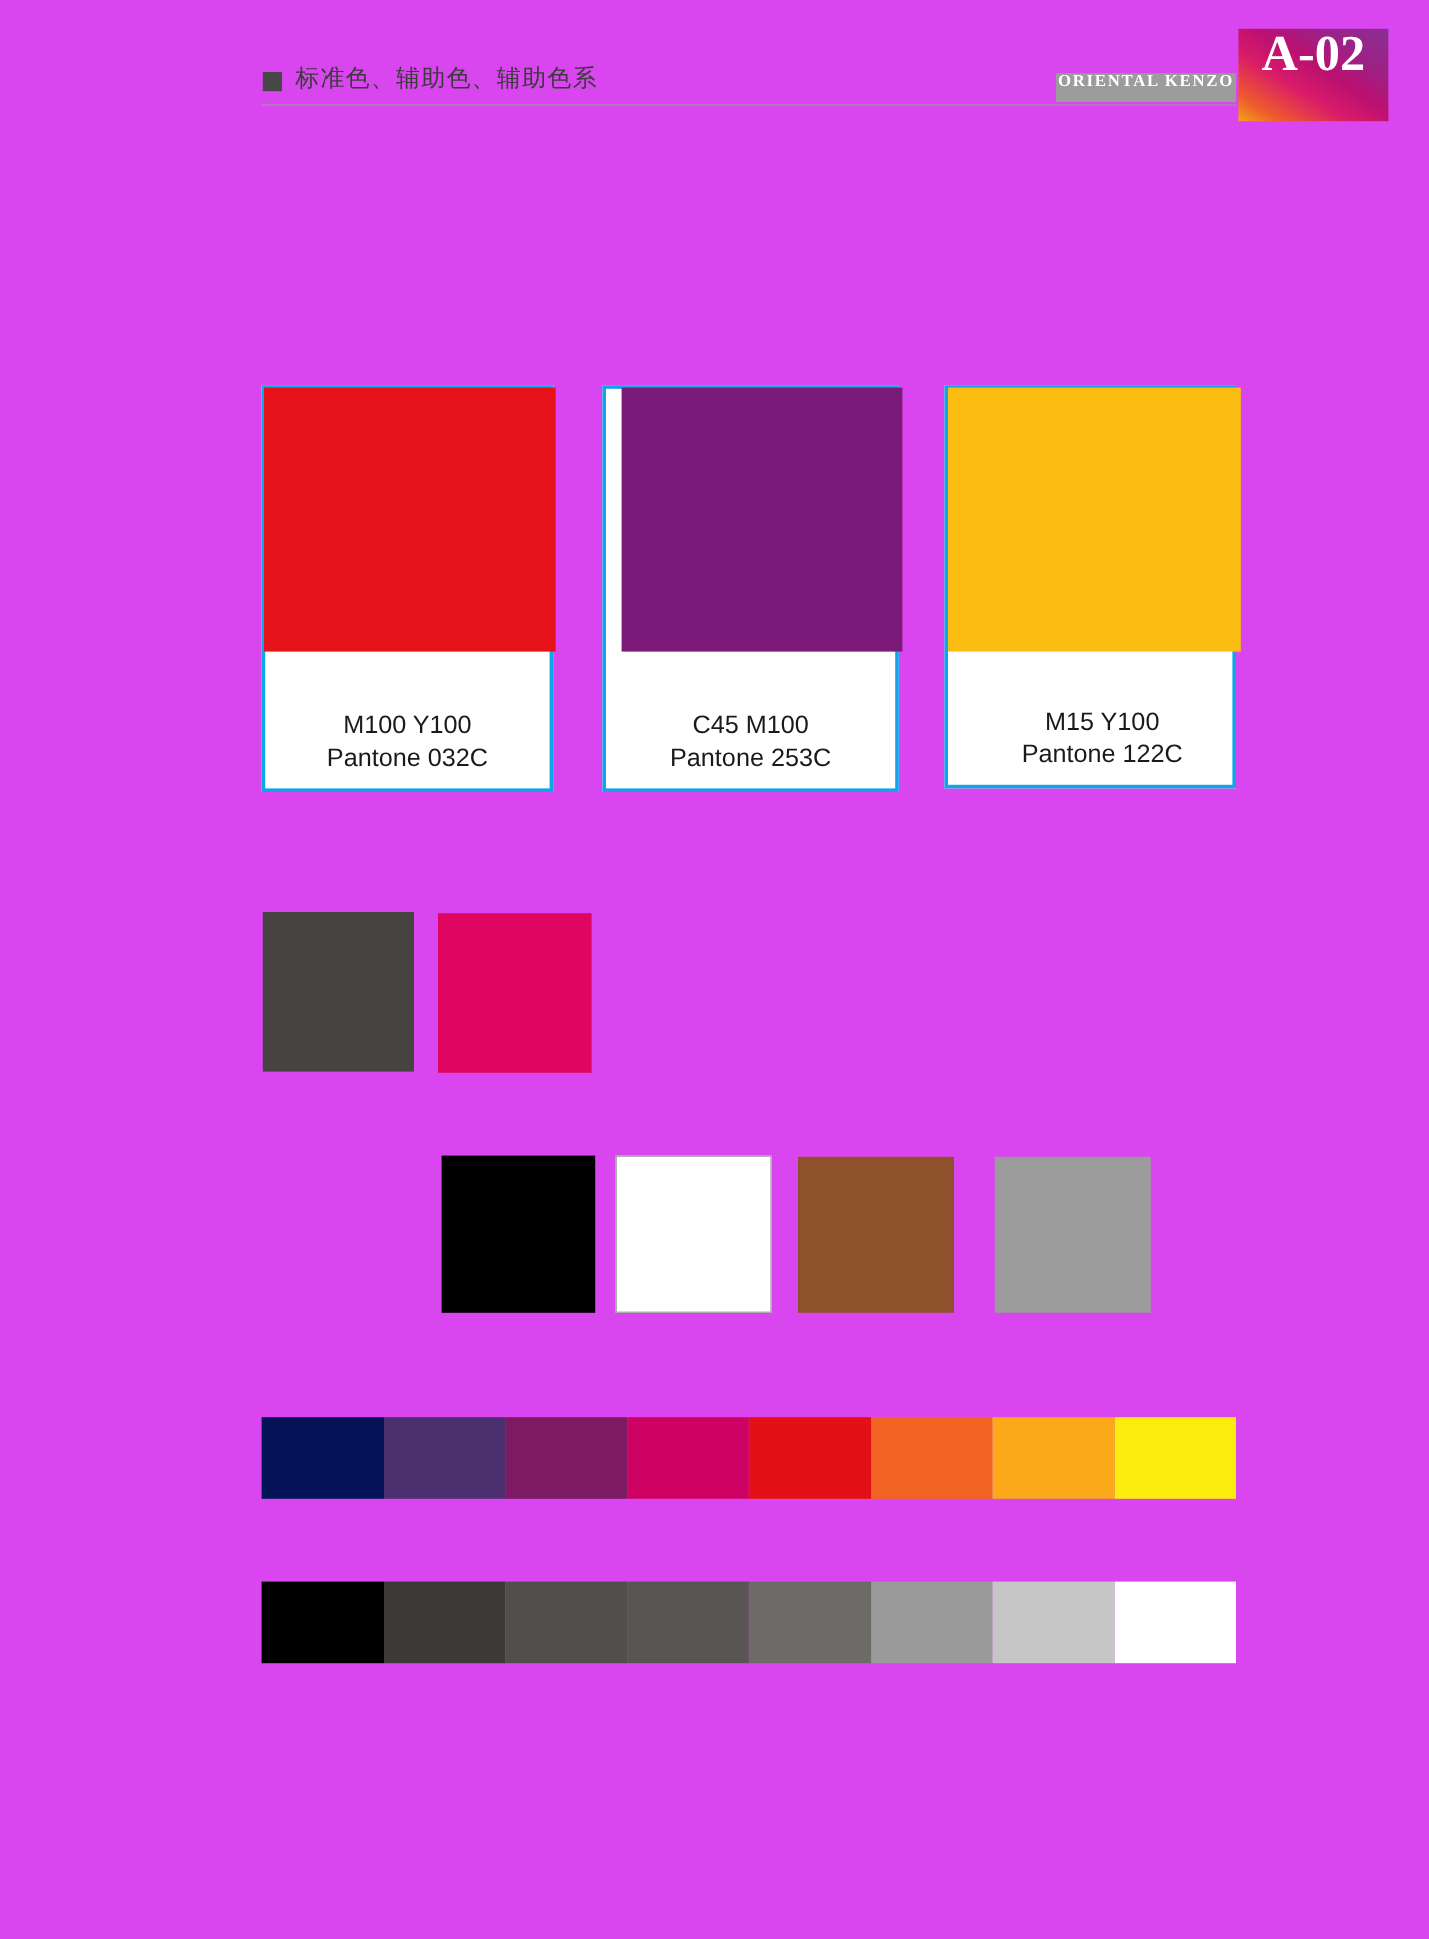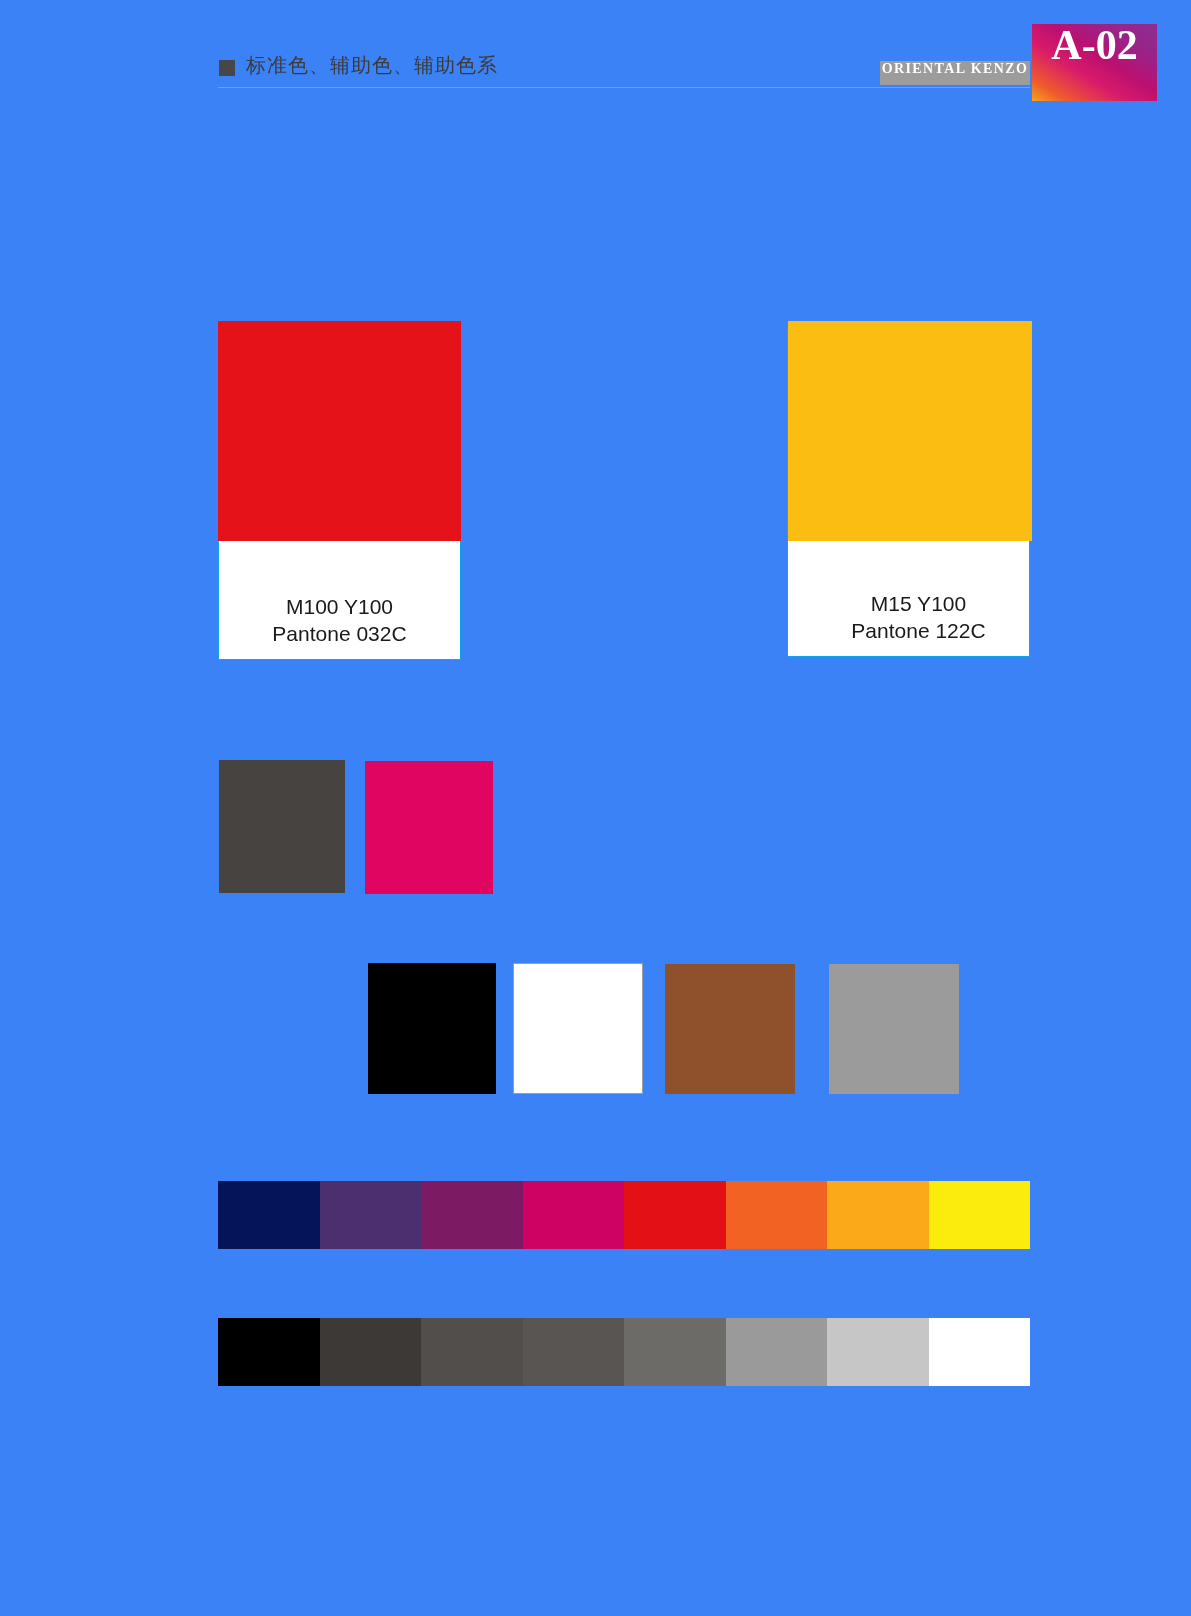--- a/index.html
+++ b/index.html
@@ -9,21 +9,21 @@
     background: #ffffff;
   }
   body {
     font-family: "Liberation Sans", sans-serif;
     -webkit-font-smoothing: antialiased;
   }
   #page {
     position: relative;
     width: 1191px;
     height: 1616px;
-    background: #3b82f6;
+    background: #d946ef;
     overflow: hidden;
     margin: 0 auto;
   }
 
   
   #header {
     position: absolute;
     left: 0;
     top: 0;
     width: 1191px;
@@ -99,21 +99,21 @@
     line-height: 42px;
     color: #ffffff;
     letter-spacing: 0px;
     white-space: nowrap;
   }
 
   
   .swatch-card {
     position: absolute;
     background: #ffffff;
-    border: 1px solid #0ea5e9;
+    border: 3px solid #0ea5e9;
     box-sizing: border-box;
     padding-left: 24px;
   }
   .swatch-chip {
     position: absolute;
     left: -1px;
     top: -1px;
   }
   .swatch-caption {
     position: absolute;
@@ -186,20 +186,27 @@
   </div>
 
   <div class="swatch-card" id="card-red">
     <div class="swatch-chip" id="chip-red" style="background: rgb(229, 19, 25);"></div>
     <div class="swatch-caption">
       <div>M100 Y100</div>
       <div>Pantone 032C</div>
     </div>
   </div>
 
+  <div class="swatch-card" id="card-purple">
+    <div class="swatch-chip" id="chip-purple" style="background: rgb(124, 26, 121);"></div>
+    <div class="swatch-caption">
+      <div>C45 M100</div>
+      <div>Pantone 253C</div>
+    </div>
+  </div>
 
   <div class="swatch-card" id="card-yellow">
     <div class="swatch-chip" id="chip-yellow" style="background: rgb(251, 189, 17);"></div>
     <div class="swatch-caption" id="caption-yellow">
       <div>M15 Y100</div>
       <div>Pantone 122C</div>
     </div>
   </div>
 
   <div class="plain-square" id="sq-darkgray" style="background: rgb(71, 67, 65);"></div>

